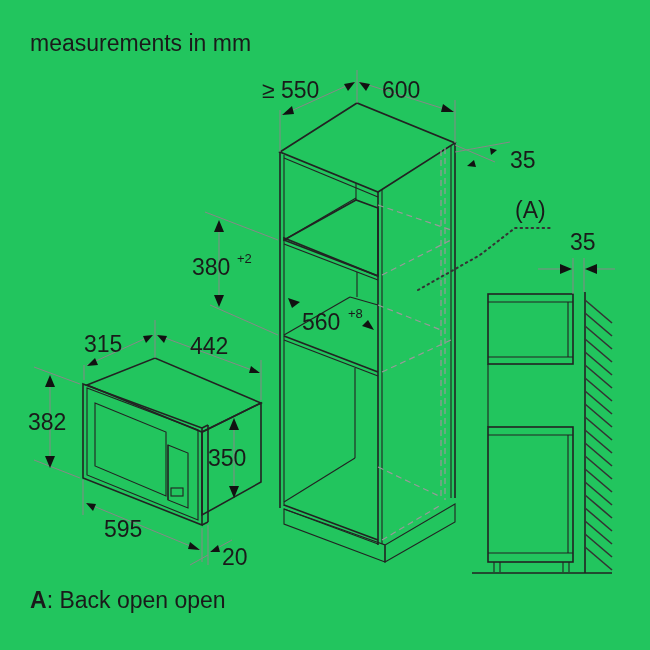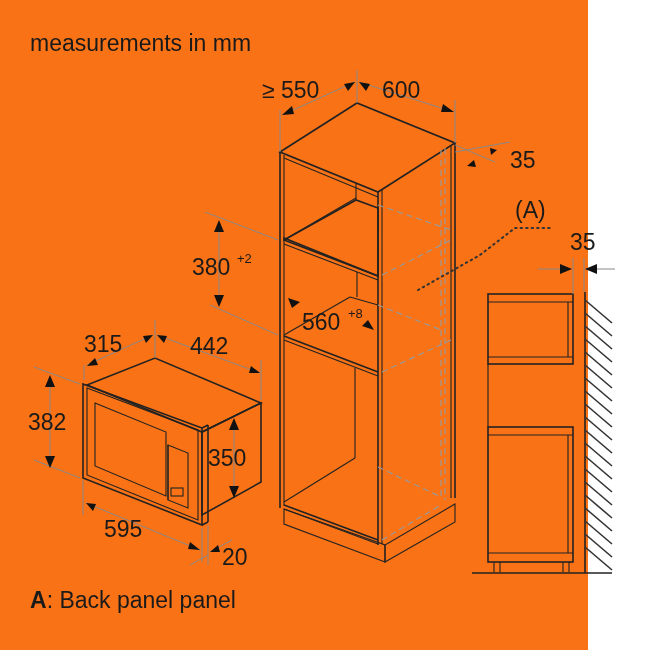--- a/index.html
+++ b/index.html
@@ -1,17 +1,17 @@
 <!DOCTYPE html>
 <html><head>
   <meta charset="utf-8">
   <style>
     html, body { margin: 0; padding: 0; background: #ffffff; }
     body { width: 650px; height: 650px; position: relative; overflow: hidden; font-family: "Liberation Sans", sans-serif; }
-    .canvas { position: absolute; left: 0; top: 0; width: 588px; height: 650px; background: #f97316; }
+    .canvas { position: absolute; left: 0; top: 0; width: 650px; height: 650px; background: #22c55e; }
     .title { position: absolute; left: 30px; top: 30px; font-size: 23px; color: #1a1a1a; letter-spacing: 0px; }
     .legend { position: absolute; left: 30px; top: 587px; font-size: 23px; color: #1a1a1a; }
     .legend b { font-weight: bold; }
     svg { position: absolute; left: 0; top: 0; }
     .dim { font-family: "Liberation Sans", sans-serif; font-size: 23px; fill: #1a1a1a; }
     .sup { font-family: "Liberation Sans", sans-serif; font-size: 13px; fill: #1a1a1a; }
     .ln { stroke: #222; stroke-width: 1.6; fill: none; }
     .ln2 { stroke: #222; stroke-width: 1.1; fill: none; }
     .thin { stroke: #888; stroke-width: 1; fill: none; }
     .dash { stroke: #999; stroke-width: 1.2; fill: none; stroke-dasharray: 6 4; }
@@ -229,15 +229,15 @@
       <line class="thin" x1="584" y1="258" x2="584" y2="292"></line>
       <line class="thin" x1="538" y1="269" x2="571" y2="269"></line>
       <polygon class="arrow" points="572,269 560,264 560,274"></polygon>
       <line class="thin" x1="586" y1="269" x2="615" y2="269"></line>
       <polygon class="arrow" points="585,269 597,264 597,274"></polygon>
       <text class="dim" x="570" y="250">35</text>
     </g>
   </svg>
 
   <div class="legend">
-    <b>A</b><span>: </span><span>Back panel panel</span>
+    <b>A</b><span>: </span><span>Back open open</span>
   </div>
 </div>
 
 </body></html>

